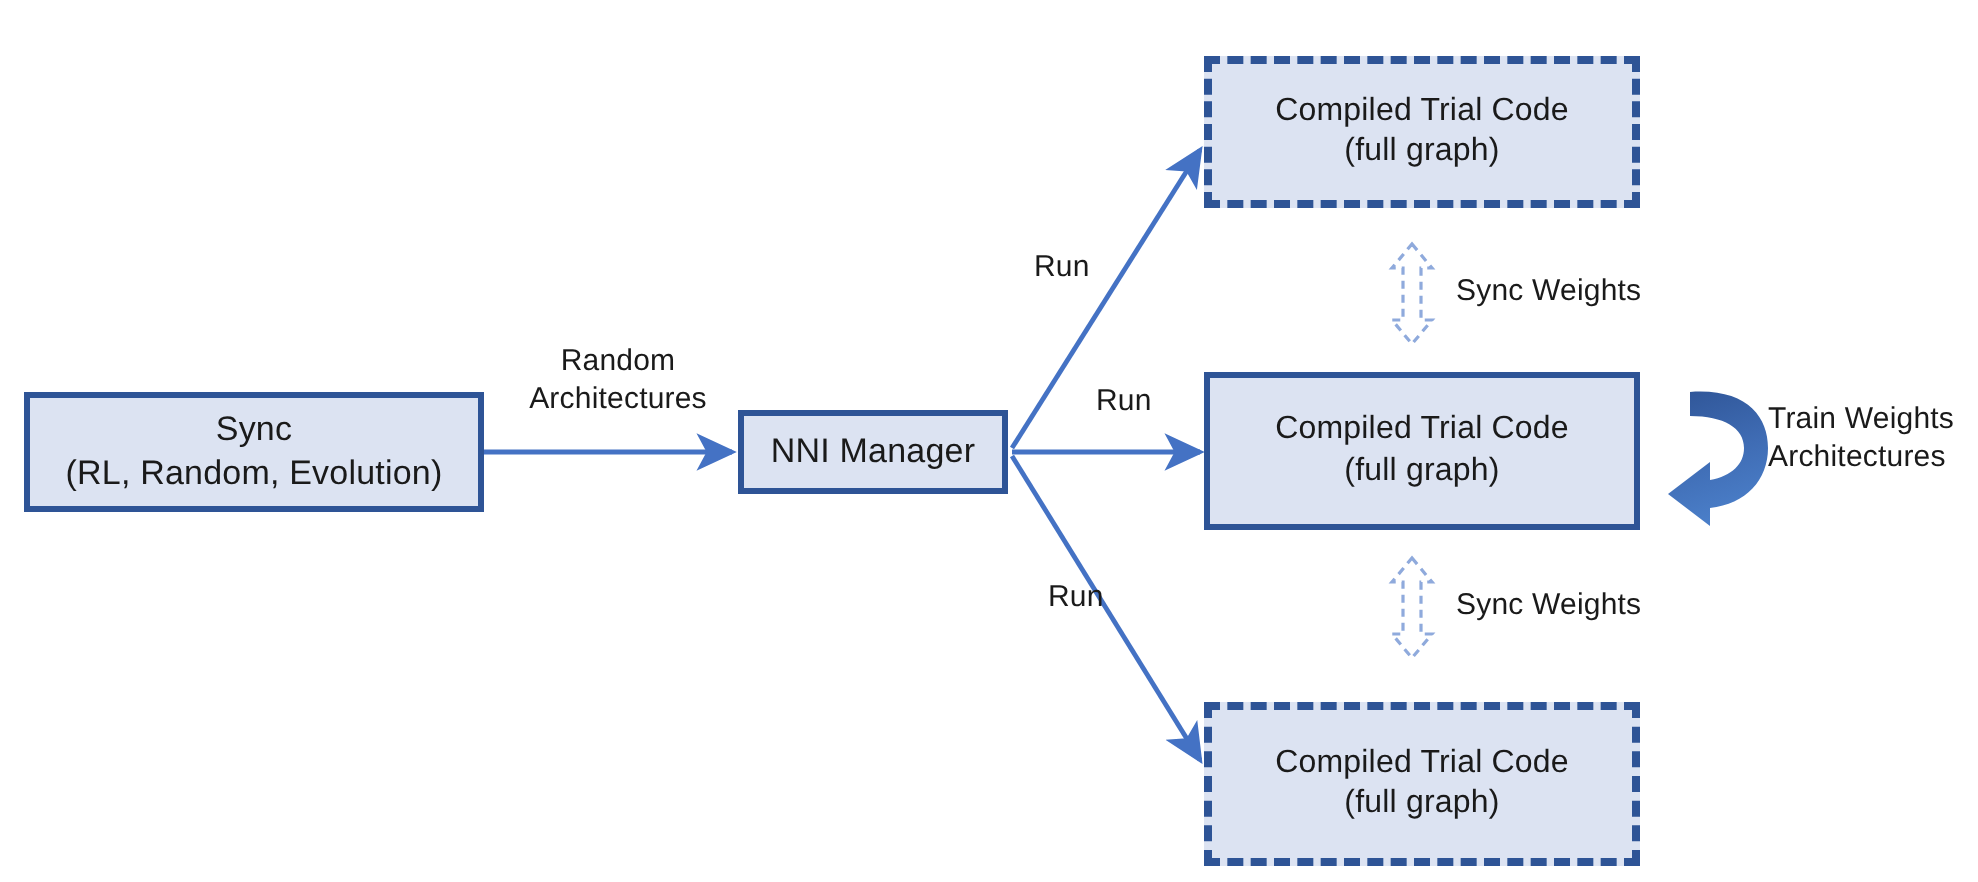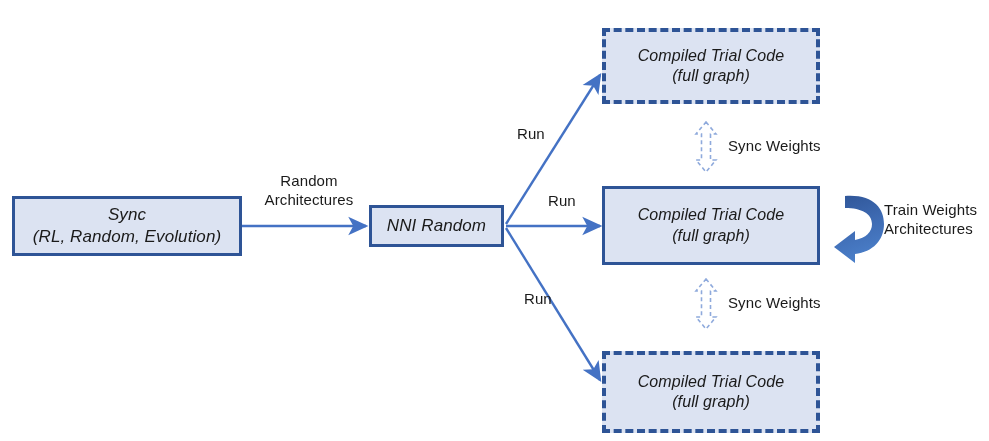--- a/index.html
+++ b/index.html
@@ -22,21 +22,20 @@
     box-sizing: border-box;
     background: #dce3f2;
     display: flex;
     flex-direction: column;
     align-items: center;
     justify-content: center;
     text-align: center;
     color: #1a1a1a;
     line-height: 1.28;
     letter-spacing: 0.1px;
-    font-style: italic;
   }
   .node.solid {
     border: 3px solid #2e5496;
   }
   .node.dashed {
     border: 4px dashed #2e5496;
   }
   .node-line { display: block; white-space: nowrap; }
 
   .label {
@@ -105,21 +104,21 @@
                C872,214 862,208 845,208 Z" fill="url(#trainGrad)"></path>
     </g>
   </svg>
 
   <div class="node solid" style="left:12px; top:196px; width:230px; height:60px; font-size:17px;">
     <span class="node-line">Sync</span>
     <span class="node-line">(RL, Random, Evolution)</span>
   </div>
 
   <div class="node solid" style="left:369px; top:205px; width:135px; height:42px; font-size:17px;">
-    <span class="node-line">NNI Random</span>
+    <span class="node-line">NNI Manager</span>
   </div>
 
   <div class="node dashed" style="left:602px; top:28px; width:218px; height:76px; font-size:16px;">
     <span class="node-line">Compiled Trial Code</span>
     <span class="node-line">(full graph)</span>
   </div>
 
   <div class="node solid" style="left:602px; top:186px; width:218px; height:79px; font-size:16px;">
     <span class="node-line">Compiled Trial Code</span>
     <span class="node-line">(full graph)</span>

